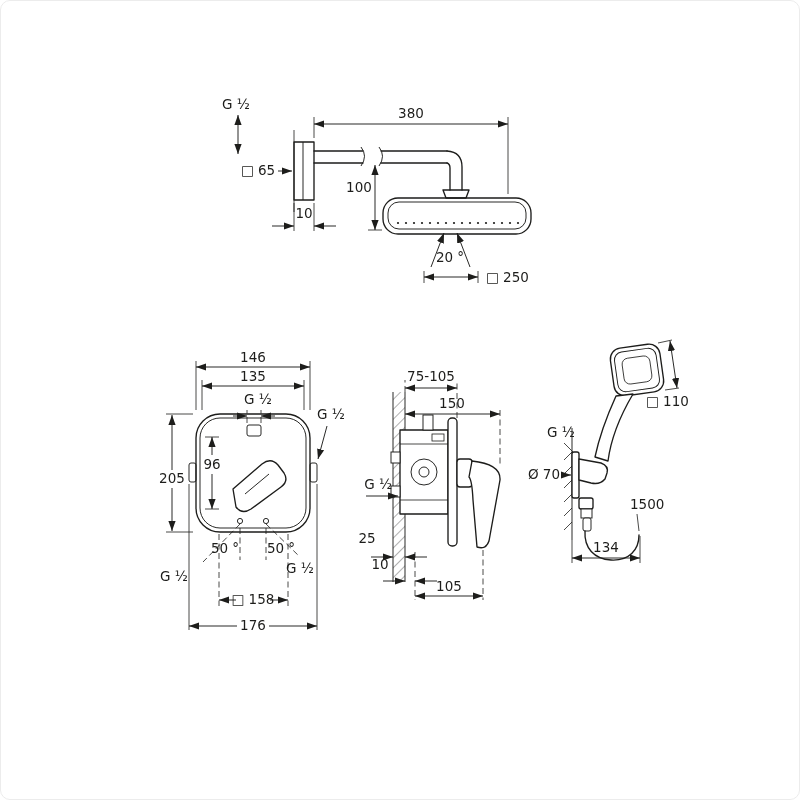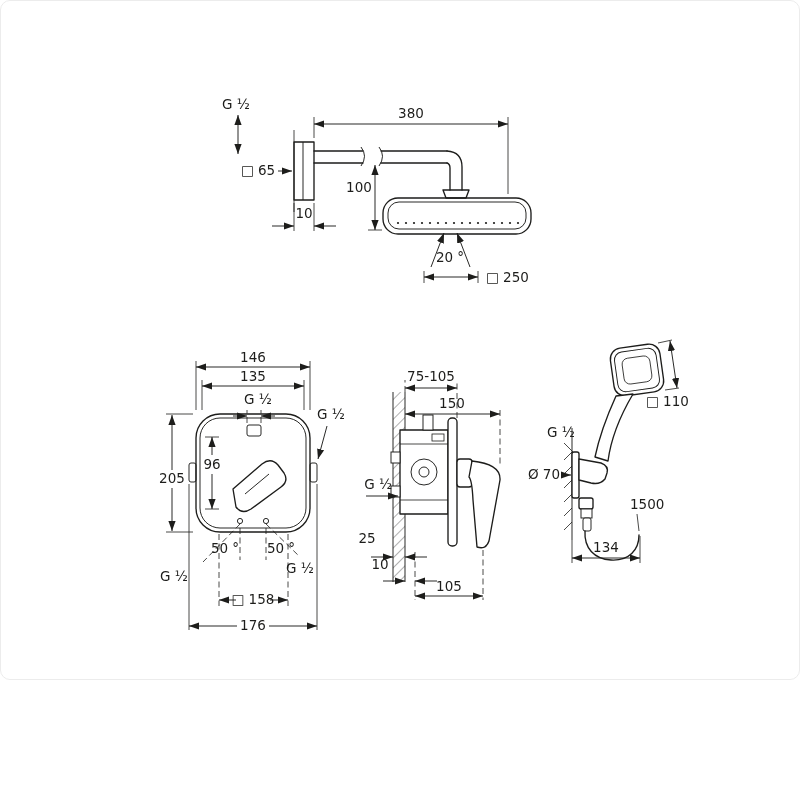--- a/index.html
+++ b/index.html
@@ -1,16 +1,16 @@
 <!DOCTYPE html>
 <html><head>
 <meta charset="utf-8">
 <style>
   html,body{margin:0;padding:0;background:#ffffff;}
-  .canvas{position:relative;width:800px;height:680px;background:#ffffff;overflow:hidden;}
+  .canvas{position:relative;width:800px;height:800px;background:#ffffff;overflow:hidden;}
   .frame{position:absolute;inset:0;border:1px solid #ececec;border-radius:10px;pointer-events:none;}
   svg{position:absolute;left:0;top:0;}
   svg text{font-family:"DejaVu Sans","Liberation Sans",sans-serif;font-size:13.5px;fill:#1d1d1b;stroke:none;}
   .obj{stroke:#1d1d1b;stroke-width:1.35;fill:none;stroke-linecap:round;stroke-linejoin:round;}
   .objf{stroke:#1d1d1b;stroke-width:1.35;fill:#ffffff;stroke-linejoin:round;}
   .obj2{stroke:#1d1d1b;stroke-width:0.95;fill:none;}
   .obj2f{stroke:#1d1d1b;stroke-width:0.95;fill:#ffffff;}
   .dim{stroke:#1d1d1b;stroke-width:0.95;fill:none;}
   .thin{stroke:#1d1d1b;stroke-width:0.8;fill:none;}
   .dash{stroke:#1d1d1b;stroke-width:0.8;fill:none;stroke-dasharray:6 3.5;}

